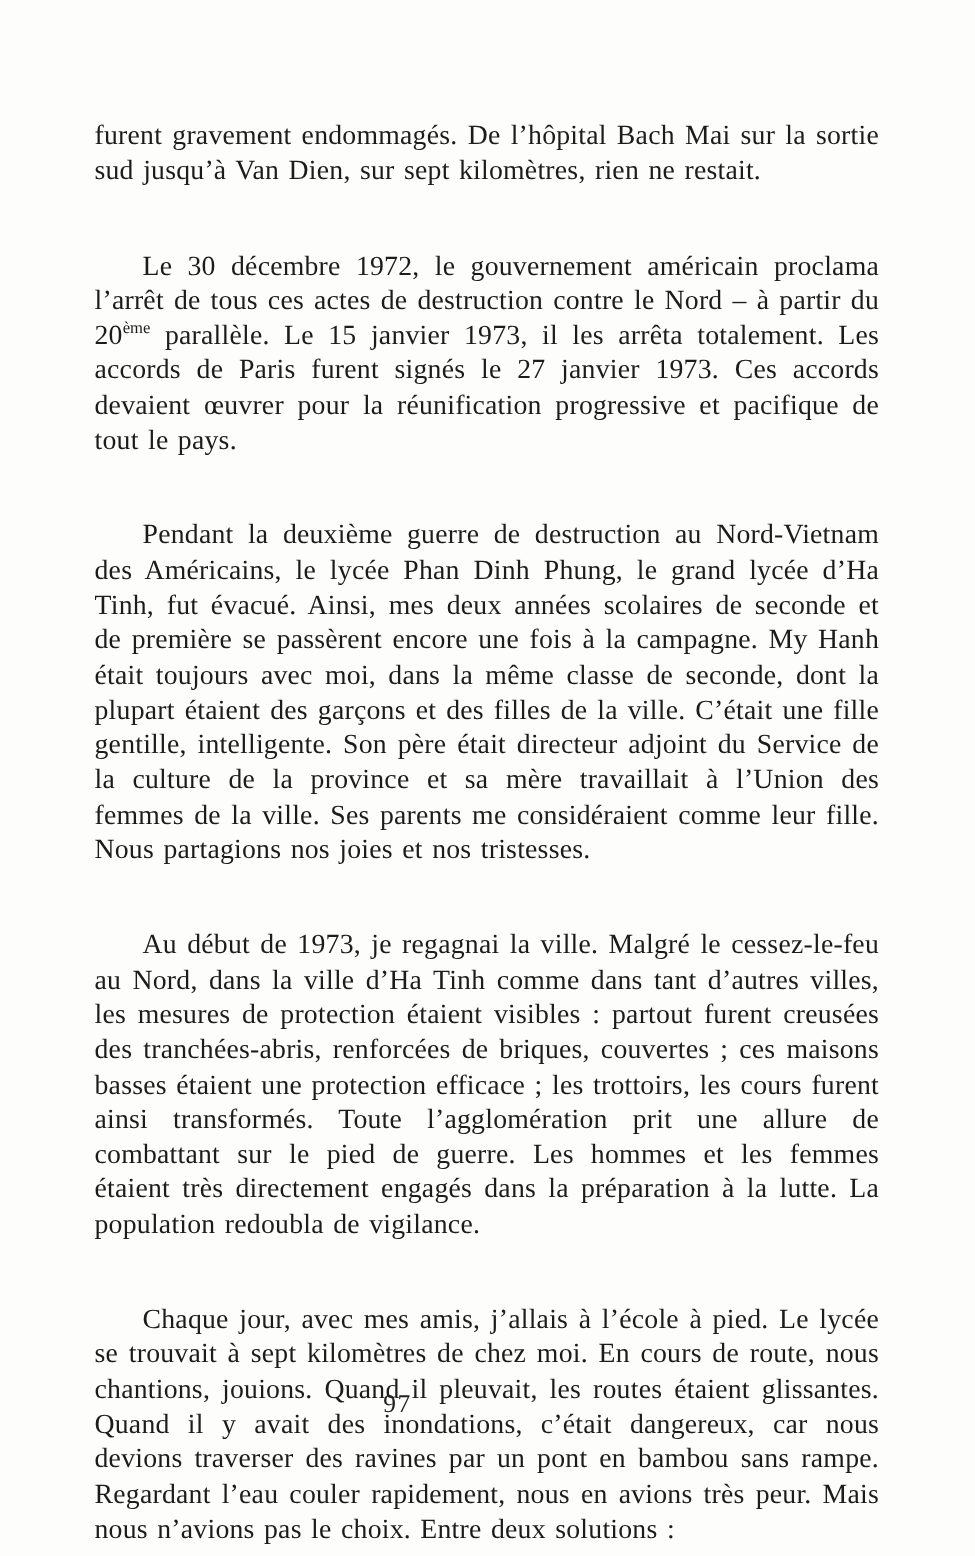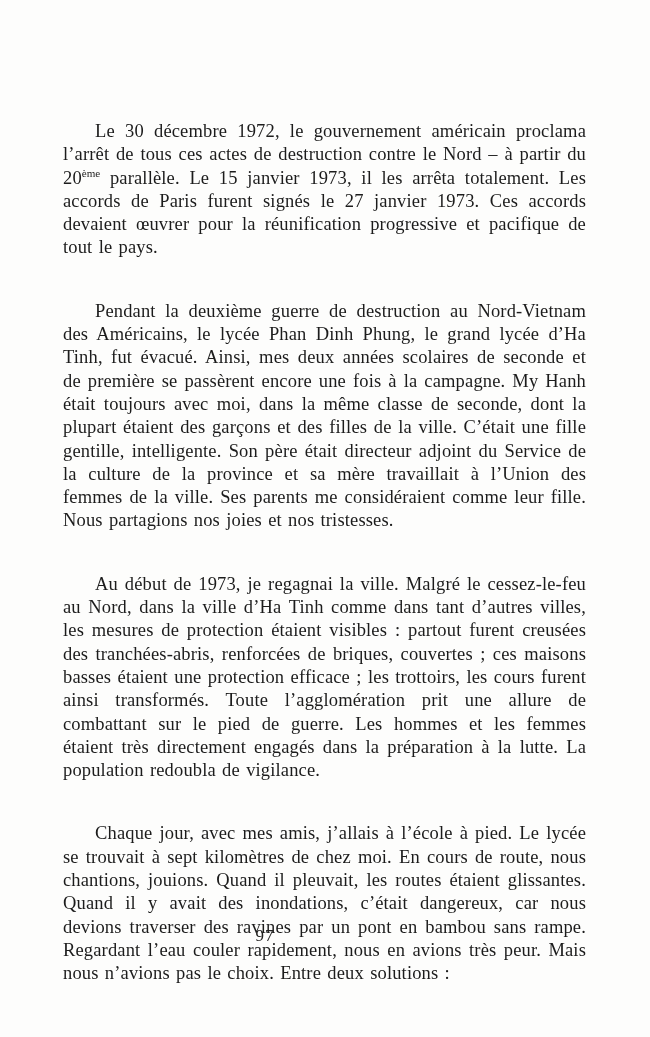--- a/index.html
+++ b/index.html
@@ -47,20 +47,21 @@
     letter-spacing: 1px;
     color: #222120;
   }
 </style>
 </head>
 <body>
 
 <div class="page">
   <div class="body-text">
 
+    <p><span>furent gravement endommagés. De l’hôpital Bach Mai sur la sortie sud jusqu’à Van Dien, sur sept kilomètres, rien ne restait.</span></p>
 
     <p class="indent"><span>Le 30 décembre 1972, le gouvernement américain proclama l’arrêt de tous ces actes de destruction contre le Nord – à partir du 20</span><sup>ème</sup><span> parallèle. Le 15 janvier 1973, il les arrêta totalement. Les accords de Paris furent signés le 27 janvier 1973. Ces accords devaient œuvrer pour la réunification progressive et pacifique de tout le pays.</span></p>
 
     <p class="indent"><span>Pendant la deuxième guerre de destruction au Nord-Vietnam des Américains, le lycée Phan Dinh Phung, le grand lycée d’Ha Tinh, fut évacué. Ainsi, mes deux années scolaires de seconde et de première se passèrent encore une fois à la campagne. My Hanh était toujours avec moi, dans la même classe de seconde, dont la plupart étaient des garçons et des filles de la ville. C’était une fille gentille, intelligente. Son père était directeur adjoint du Service de la culture de la province et sa mère travaillait à l’Union des femmes de la ville. Ses parents me considéraient comme leur fille. Nous partagions nos joies et nos tristesses.</span></p>
 
     <p class="indent"><span>Au début de 1973, je regagnai la ville. Malgré le cessez-le-feu au Nord, dans la ville d’Ha Tinh comme dans tant d’autres villes, les mesures de protection étaient visibles : partout furent creusées des tranchées-abris, renforcées de briques, couvertes ; ces maisons basses étaient une protection efficace ; les trottoirs, les cours furent ainsi transformés. Toute l’agglomération prit une allure de combattant sur le pied de guerre. Les hommes et les femmes étaient très directement engagés dans la préparation à la lutte. La population redoubla de vigilance.</span></p>
 
     <p class="indent"><span>Chaque jour, avec mes amis, j’allais à l’école à pied. Le lycée se trouvait à sept kilomètres de chez moi. En cours de route, nous chantions, jouions. Quand il pleuvait, les routes étaient glissantes. Quand il y avait des inondations, c’était dangereux, car nous devions traverser des ravines par un pont en bambou sans rampe. Regardant l’eau couler rapidement, nous en avions très peur. Mais nous n’avions pas le choix. Entre deux solutions :</span></p>
 
   </div>

